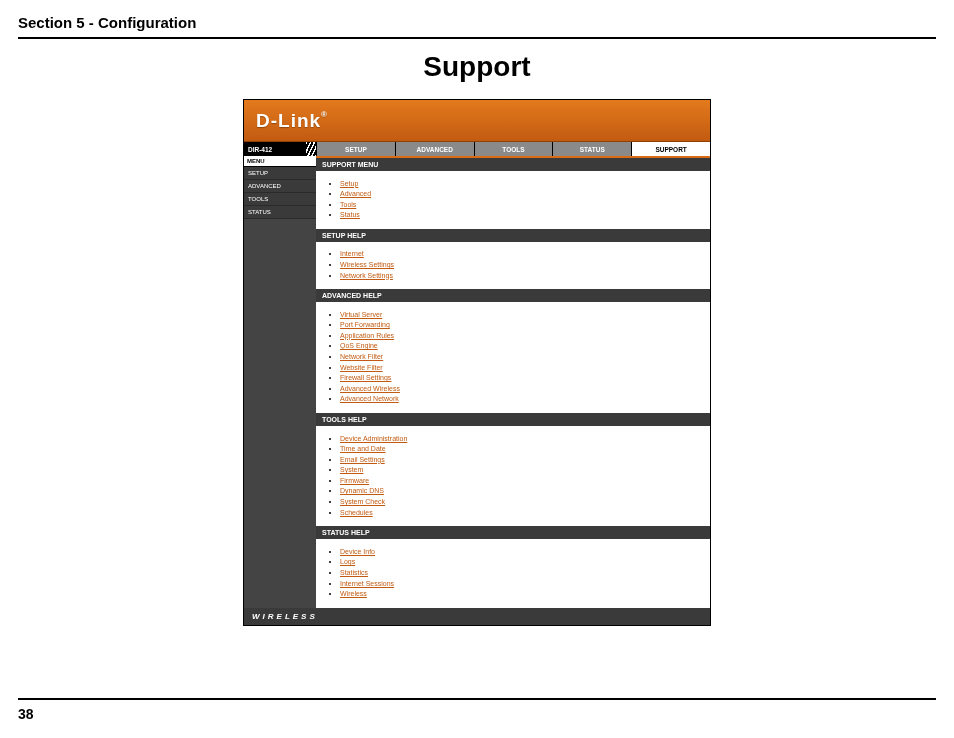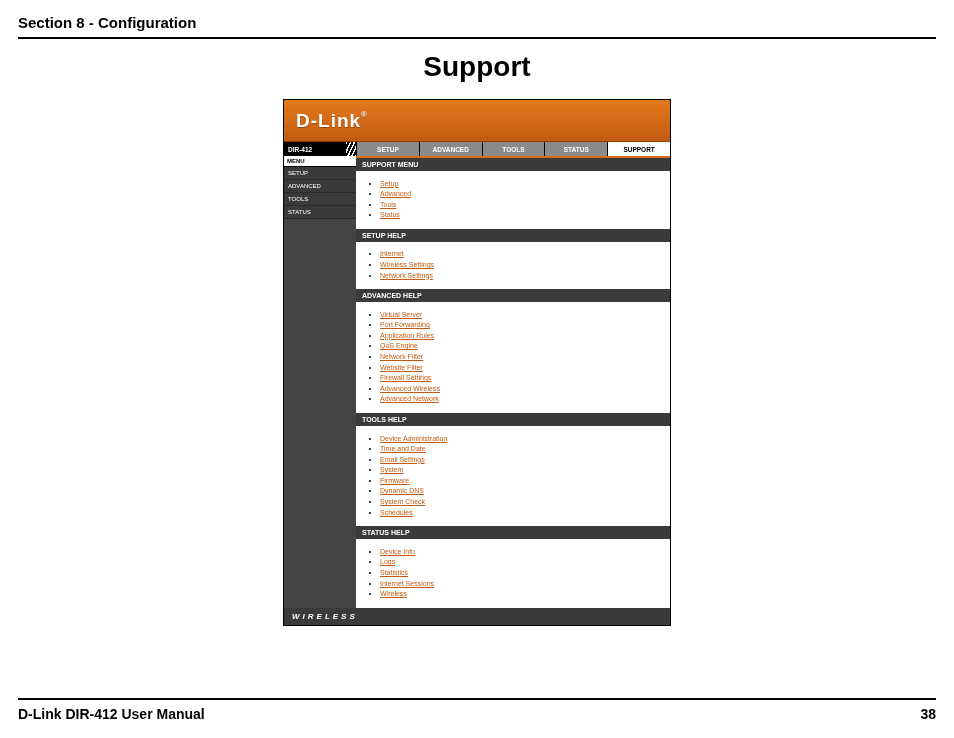--- a/index.html
+++ b/index.html
@@ -20,21 +20,21 @@
     font-family: "Myriad Pro", "Segoe UI", sans-serif;
   }
   .page-title {
     text-align: center;
     font-size: 28px;
     font-weight: 600;
     margin-bottom: 16px;
     font-family: "Myriad Pro", "Segoe UI", sans-serif;
   }
   .router-frame {
-    width: 388px;
+    width: 468px;
     margin: 0 auto;
     border: 1px solid #000;
     background: #fff;
   }
   .brand-bar {
     background: linear-gradient(to bottom, #e37a1d, #c25b11);
     height: 42px;
     display: flex;
     align-items: center;
     padding-left: 12px;
@@ -150,21 +150,21 @@
     display: flex;
     justify-content: space-between;
     font-size: 14px;
     font-weight: 600;
     font-family: "Myriad Pro", "Segoe UI", sans-serif;
   }
 </style>
 </head>
 <body>
 
-<div class="section-header">Section 8 - Configuration</div>
+<div class="section-header">Section 5 - Configuration</div>
 <div class="page-title">Support</div>
 
 <div class="router-frame">
   <div class="brand-bar">
     <span class="brand-logo"><span>D-Link</span><span class="brand-logo-reg">®</span></span>
   </div>
 
   <div class="main-tabs">
     <div class="model-tab">DIR-412</div>
     <div class="tab">SETUP</div>
@@ -243,15 +243,14 @@
           <li><a>Wireless</a></li>
         </ul>
       </div>
     </div>
   </div>
 
   <div class="bottom-bar">WIRELESS</div>
 </div>
 
 <div class="page-footer">
-  <span>D-Link DIR-412 User Manual</span>
   <span>38</span>
 </div>
 
 </body></html>

